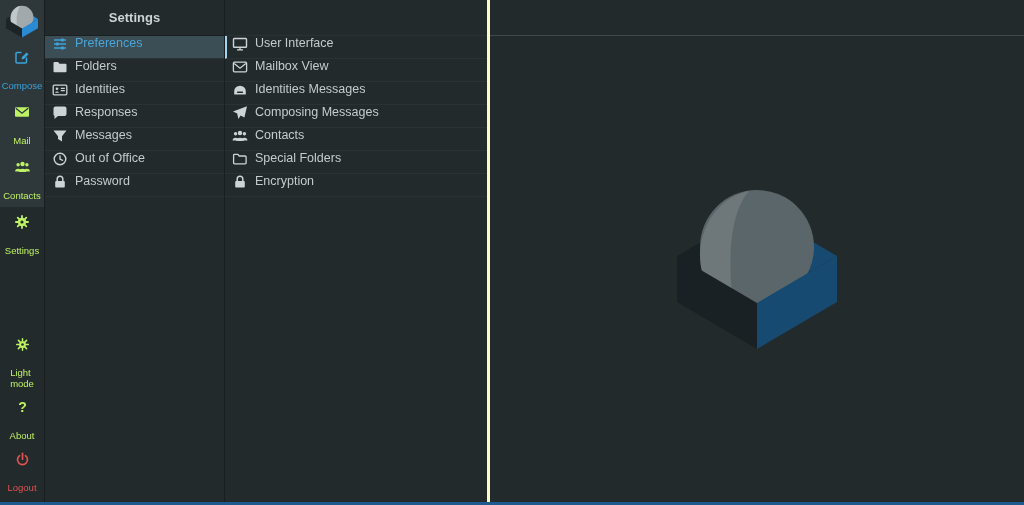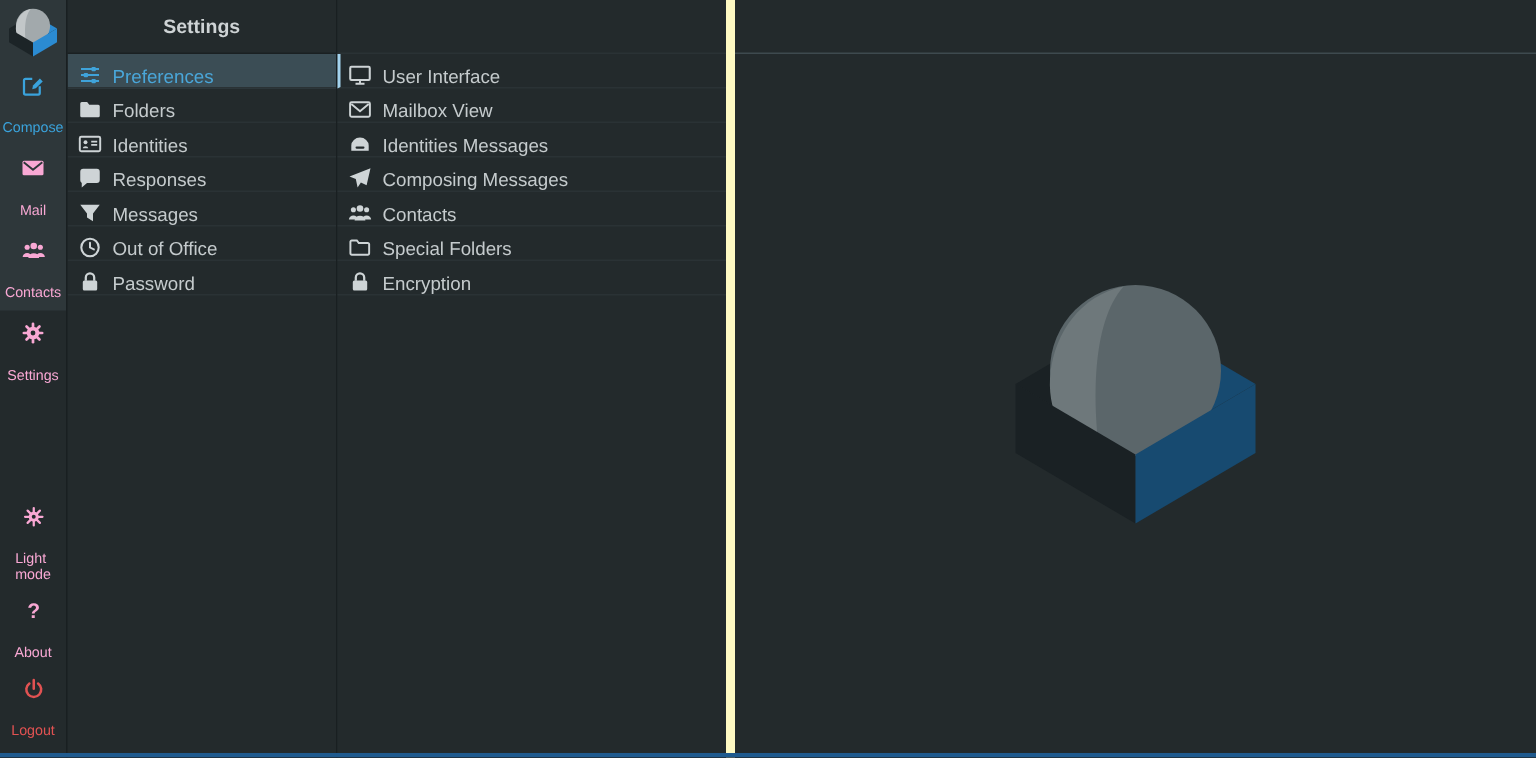--- a/index.html
+++ b/index.html
@@ -18,43 +18,43 @@
     background:#232a2c;
     border-right:1px solid #191f21;
     position:relative;
     flex:0 0 45px;
   }
   .tb-menu { background:#2e373a; }
   .logo-wrap { padding:4px 0 2px; display:flex; justify-content:center; }
   .tb-item {
     display:flex; flex-direction:column; align-items:center;
     padding:7px 0 6px; cursor:pointer;
-    color:#f9a8d4;
+    color:#bef264;
   }
   .tb-item .tb-label { font-size:9.5px; margin-top:15px; }
   .tb-item.blue { color:#3aa3dc; }
   .tb-item.selected { background:#232a2c; }
   .tb-footer {
     position:absolute; bottom:10px; left:0; right:0;
     display:flex; flex-direction:column; gap:7px;
   }
   .tb-footer .tb-item { padding:2px 14px; }
   .tb-item.red { color:#e15252; }
 
   
   .col2 { width:180px; flex:0 0 180px; border-right:1px solid #191f21; background:#232a2c; }
-  .col3 { width:265px; flex:0 0 265px; border-right:6px solid #fef9c3; background:#232a2c; }
+  .col3 { width:265px; flex:0 0 265px; border-right:3px solid #fef9c3; background:#232a2c; }
   .col-header {
     height:36px; display:flex; align-items:center; justify-content:center;
     font-size:13px; font-weight:bold; color:#ced3d5;
     border-bottom:1px solid #1a2022;
   }
   .col-header.empty { border-bottom:1px solid #2a3235; }
   .row {
-    height:23px; display:flex; align-items:flex-end;
+    height:23px; display:flex; align-items:flex-start;
     padding-left:7px; gap:7px;
     border-bottom:1px solid #2a3235;
     font-size:12.5px; color:#c5cbcd;
     cursor:pointer;
   }
   .row .ric { width:16px; height:16px; display:inline-flex; color:#ced4d6; flex:0 0 16px; }
   .row.selected { background:#3b4d55; color:#4aa6d9; }
   .row.selected .ric { color:#3fa3da; }
   .row.focused { border-left:2px solid #a3d3ee; padding-left:5px; }
 

